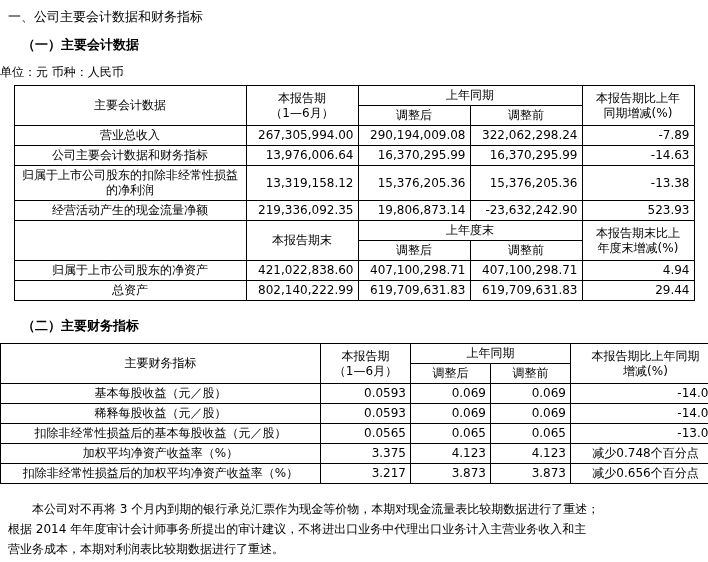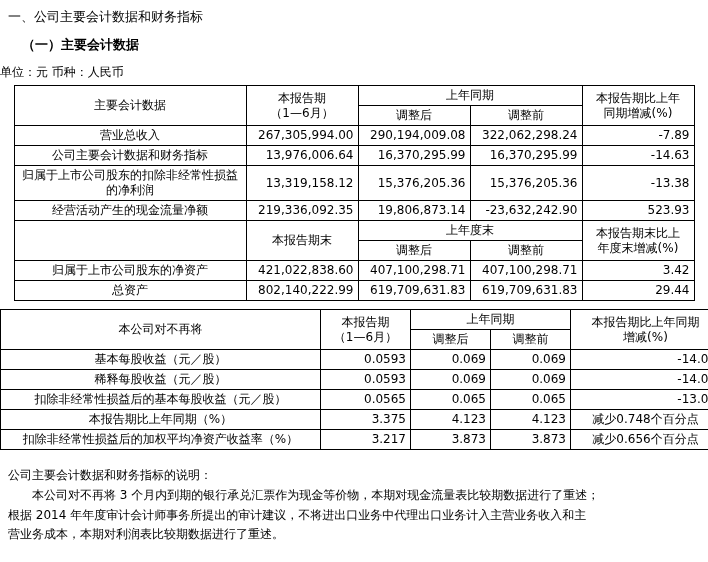--- a/index.html
+++ b/index.html
@@ -144,44 +144,45 @@
       <tr>
         <td class="ctr">调整后</td>
         <td class="ctr">调整前</td>
       </tr>
 
       <tr>
         <td class="lft">归属于上市公司股东的净资产</td>
         <td class="rgt">421,022,838.60</td>
         <td class="rgt">407,100,298.71</td>
         <td class="rgt">407,100,298.71</td>
-        <td class="rgt">3.42</td>
+        <td class="rgt">4.94</td>
       </tr>
       <tr>
         <td class="lft">总资产</td>
         <td class="rgt">802,140,222.99</td>
         <td class="rgt">619,709,631.83</td>
         <td class="rgt">619,709,631.83</td>
         <td class="rgt">29.44</td>
       </tr>
     </tbody>
   </table>
 
+  <div class="h2" style="margin-top:16px;">（二）主要财务指标</div>
 
   <table class="fin" style="margin-top:8px; width:680px;">
     <colgroup>
       <col style="width:320px">
       <col style="width:90px">
       <col style="width:80px">
       <col style="width:80px">
       <col style="width:150px">
     </colgroup>
     <tbody>
       <tr>
-        <td class="ctr" rowspan="2">本公司对不再将</td>
+        <td class="ctr" rowspan="2">主要财务指标</td>
         <td class="ctr two-line" rowspan="2">
           <div>本报告期</div>
           <div>（1—6月）</div>
         </td>
         <td class="ctr" colspan="2">上年同期</td>
         <td class="ctr two-line" rowspan="2">
           <div>本报告期比上年同期</div>
           <div>增减(%)</div>
         </td>
       </tr>
@@ -205,36 +206,35 @@
         <td class="rgt">-14.06</td>
       </tr>
       <tr>
         <td class="lft">扣除非经常性损益后的基本每股收益（元／股）</td>
         <td class="rgt">0.0565</td>
         <td class="rgt">0.065</td>
         <td class="rgt">0.065</td>
         <td class="rgt">-13.08</td>
       </tr>
       <tr>
-        <td class="lft">本报告期比上年同期（%）</td>
+        <td class="lft">加权平均净资产收益率（%）</td>
         <td class="rgt">3.375</td>
         <td class="rgt">4.123</td>
         <td class="rgt">4.123</td>
         <td class="ctr">减少0.748个百分点</td>
       </tr>
       <tr>
         <td class="lft">扣除非经常性损益后的加权平均净资产收益率（%）</td>
         <td class="rgt">3.217</td>
         <td class="rgt">3.873</td>
         <td class="rgt">3.873</td>
         <td class="ctr">减少0.656个百分点</td>
       </tr>
     </tbody>
   </table>
 
   <div class="note">
-    <p>公司主要会计数据和财务指标的说明：</p>
     <p class="indent">本公司对不再将 3 个月内到期的银行承兑汇票作为现金等价物，本期对现金流量表比较期数据进行了重述；</p>
     <p>根据 2014 年年度审计会计师事务所提出的审计建议，不将进出口业务中代理出口业务计入主营业务收入和主</p>
     <p>营业务成本，本期对利润表比较期数据进行了重述。</p>
   </div>
 
 </div>
 
 </body></html>

